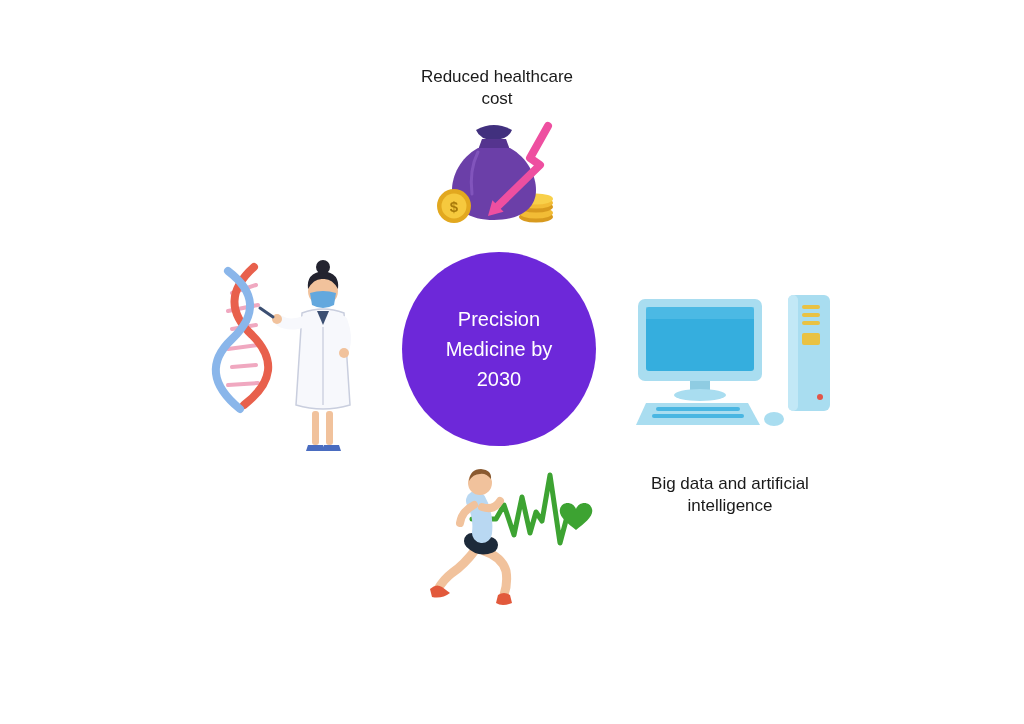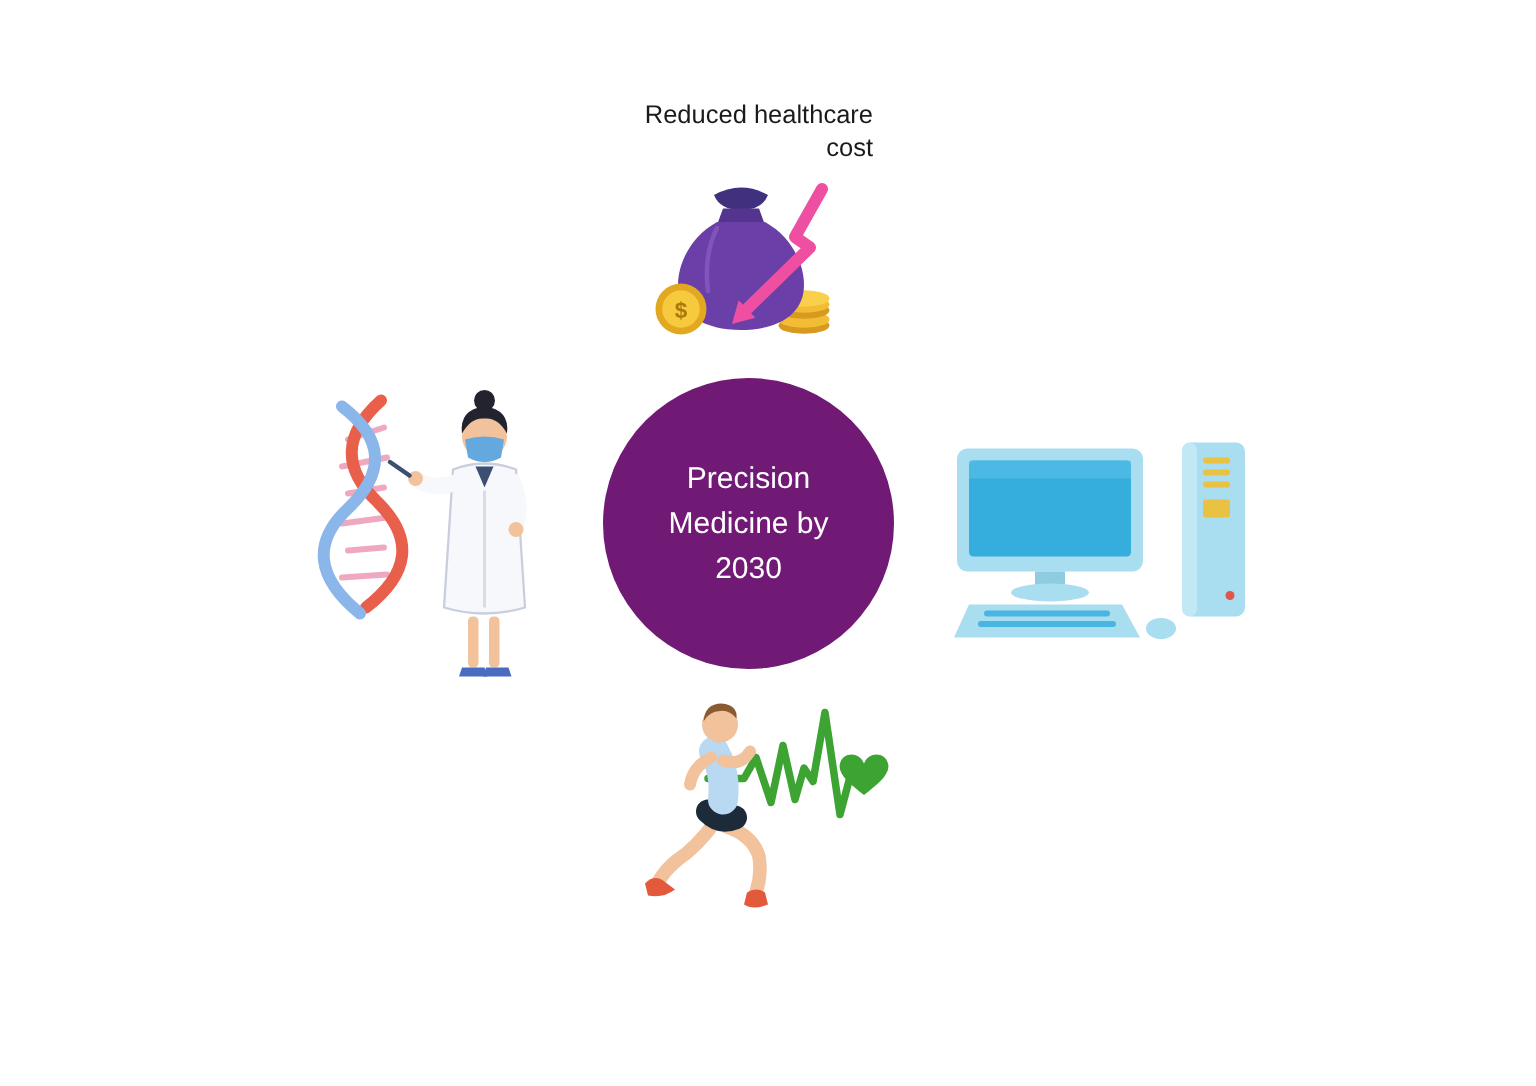--- a/index.html
+++ b/index.html
@@ -8,36 +8,36 @@
     position: relative;
     width: 1024px;
     height: 724px;
     background: #ffffff;
     overflow: hidden;
     font-family: "Liberation Sans", sans-serif;
     margin: 0 auto;
   }
   .node-label {
     position: absolute;
-    text-align: right;
+    text-align: center;
     font-size: 17px;
     line-height: 1.32;
     color: #1a1a1a;
   }
   .label-top    { left: 412px; top: 66px;  width: 170px; }
   .label-left   { left: 210px; top: 473px; width: 180px; }
   .label-right  { left: 630px; top: 473px; width: 200px; }
   .label-bottom { left: 417px; top: 629px; width: 160px; }
 
   .center-circle {
     position: absolute;
     left: 402px; top: 252px;
     width: 194px; height: 194px;
     border-radius: 50%;
-    background: #701a75;
+    background: #6d28d9;
     color: #ffffff;
     display: flex; align-items: center; justify-content: center;
     text-align: center;
     font-size: 20px;
     line-height: 1.5;
   }
   .center-circle .inner { width: 140px; }
 
   .icon-wrap { position: absolute; }
   .icon-moneybag { left: 424px; top: 118px; width: 145px; height: 110px; }
@@ -145,20 +145,21 @@
       <path d="M14 110 L116 110 L128 132 L4 132 Z" fill="#a9ddf0"></path>
       <g fill="#49b6e2">
         <rect x="24" y="114" width="84" height="4" rx="2"></rect>
         <rect x="20" y="121" width="92" height="4" rx="2"></rect>
       </g>
 
       <ellipse cx="142" cy="126" rx="10" ry="7" fill="#a9ddf0"></ellipse>
     </svg>
   </div>
 
+  <div class="node-label label-right">Big data and artificial intelligence</div>
 
   <div class="icon-wrap icon-runner">
     <svg viewBox="0 0 180 170" xmlns="http://www.w3.org/2000/svg">
 
       <polyline points="48,62 72,62 80,48 90,78 98,40 106,76 112,55 118,64 126,18 136,86 144,56 150,62" fill="none" stroke="#3da332" stroke-width="5" stroke-linejoin="round" stroke-linecap="round"></polyline>
 
       <path d="M152 52 C149 44 138 44 136 52 C134 59 143 66 152 73 C161 66 170 59 168 52 C166 44 155 44 152 52 Z" fill="#3da332"></path>
 
       <g stroke-linecap="round" fill="none">
         <path d="M52 92 Q40 108 28 116 Q20 122 14 132" stroke="#f1c29c" stroke-width="9"></path>

